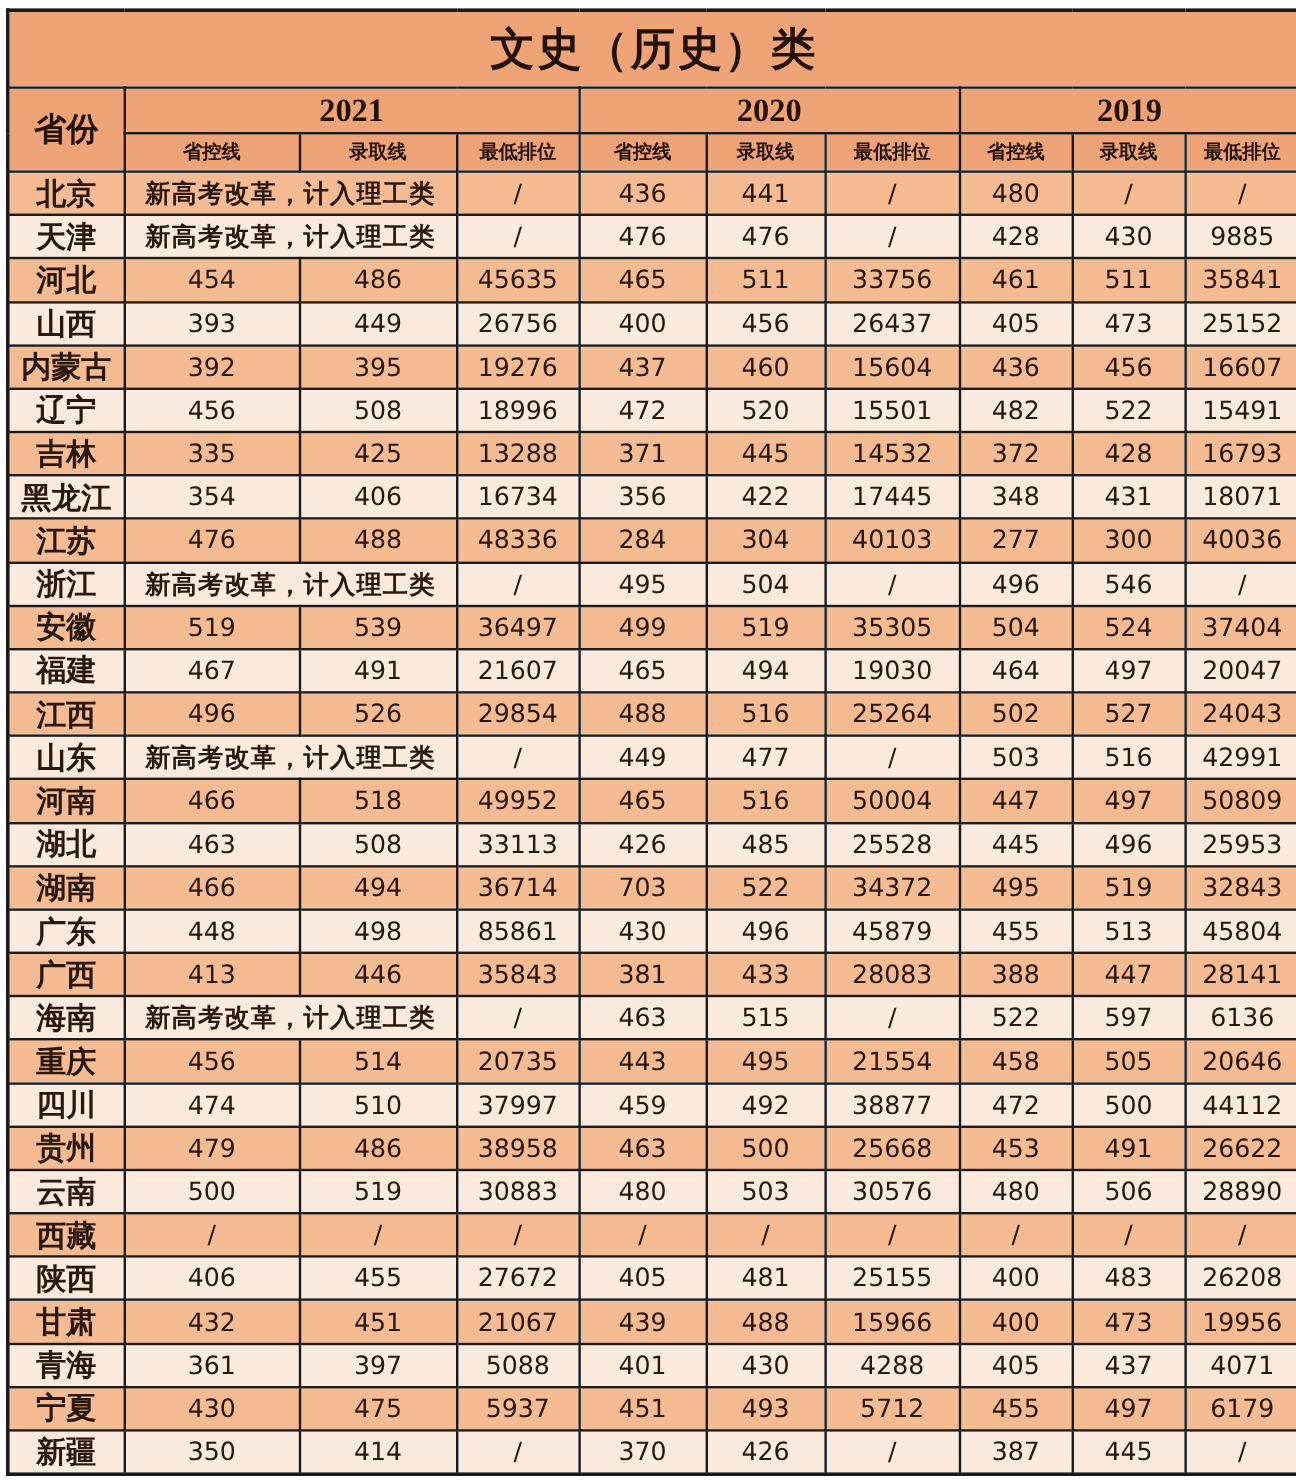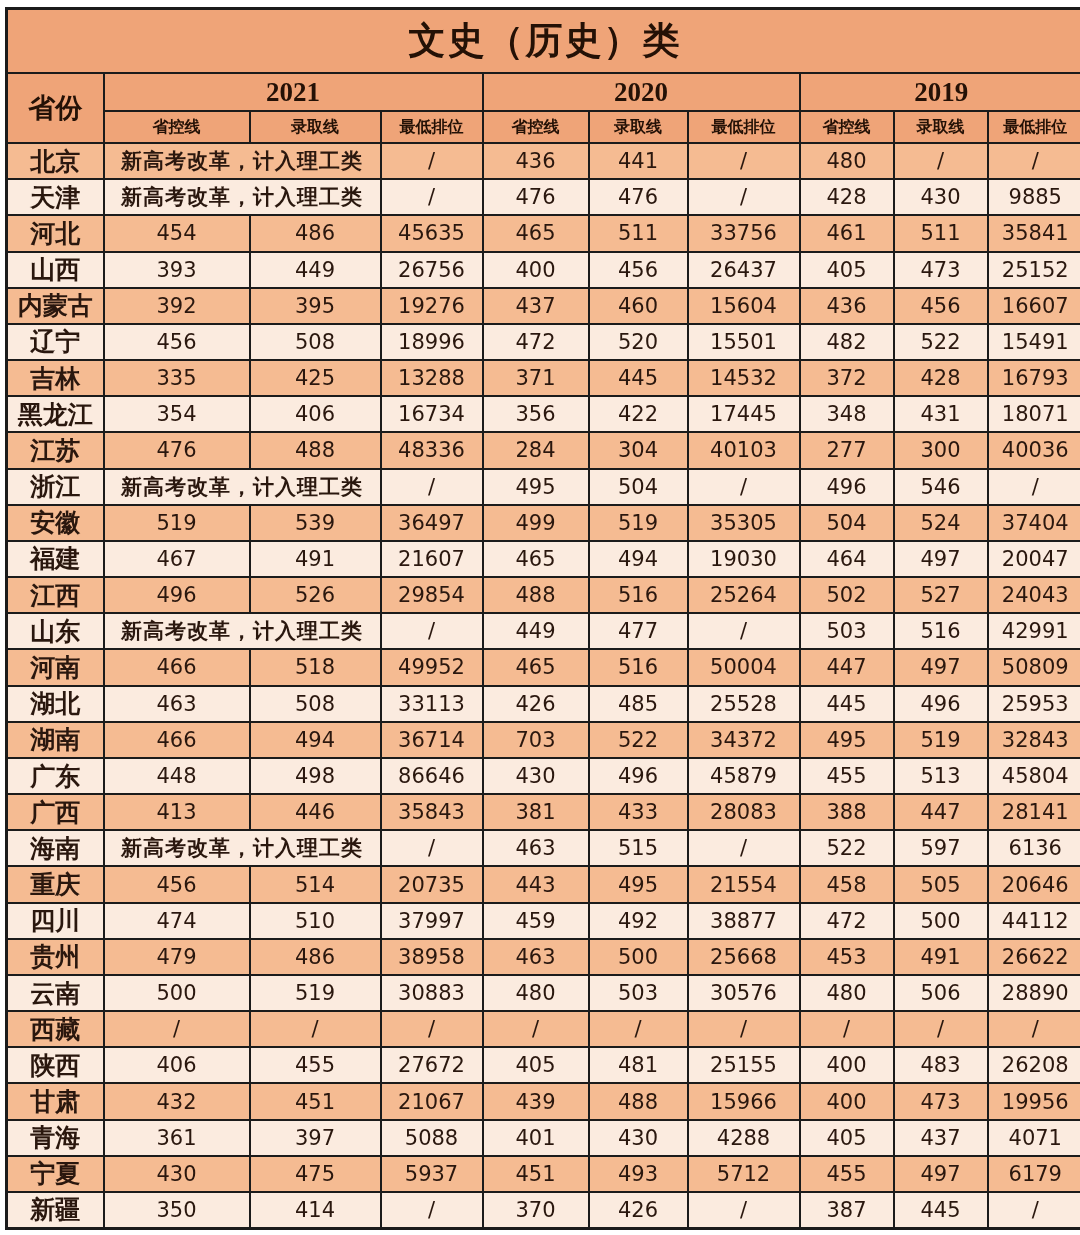--- a/index.html
+++ b/index.html
@@ -300,21 +300,21 @@
           <td class="val">522</td>
           <td class="val">34372</td>
           <td class="val">495</td>
           <td class="val">519</td>
           <td class="val">32843</td>
         </tr>
         <tr class="light">
           <th class="prov">广东</th>
           <td class="val">448</td>
           <td class="val">498</td>
-          <td class="val">86646</td>
+          <td class="val">85861</td>
           <td class="val">430</td>
           <td class="val">496</td>
           <td class="val">45879</td>
           <td class="val">455</td>
           <td class="val">513</td>
           <td class="val">45804</td>
         </tr>
         <tr class="dark">
           <th class="prov">广西</th>
           <td class="val">413</td>

